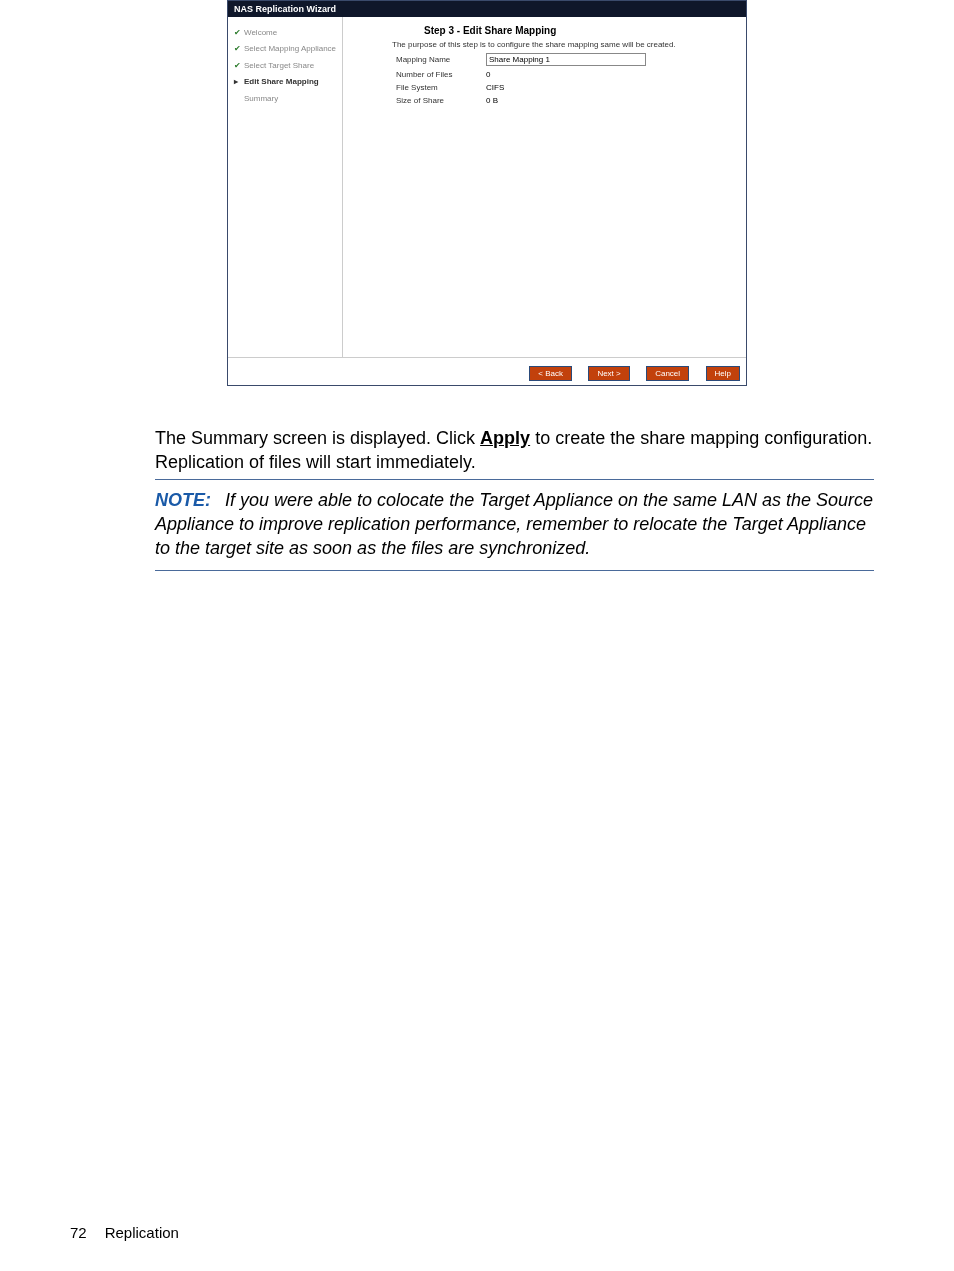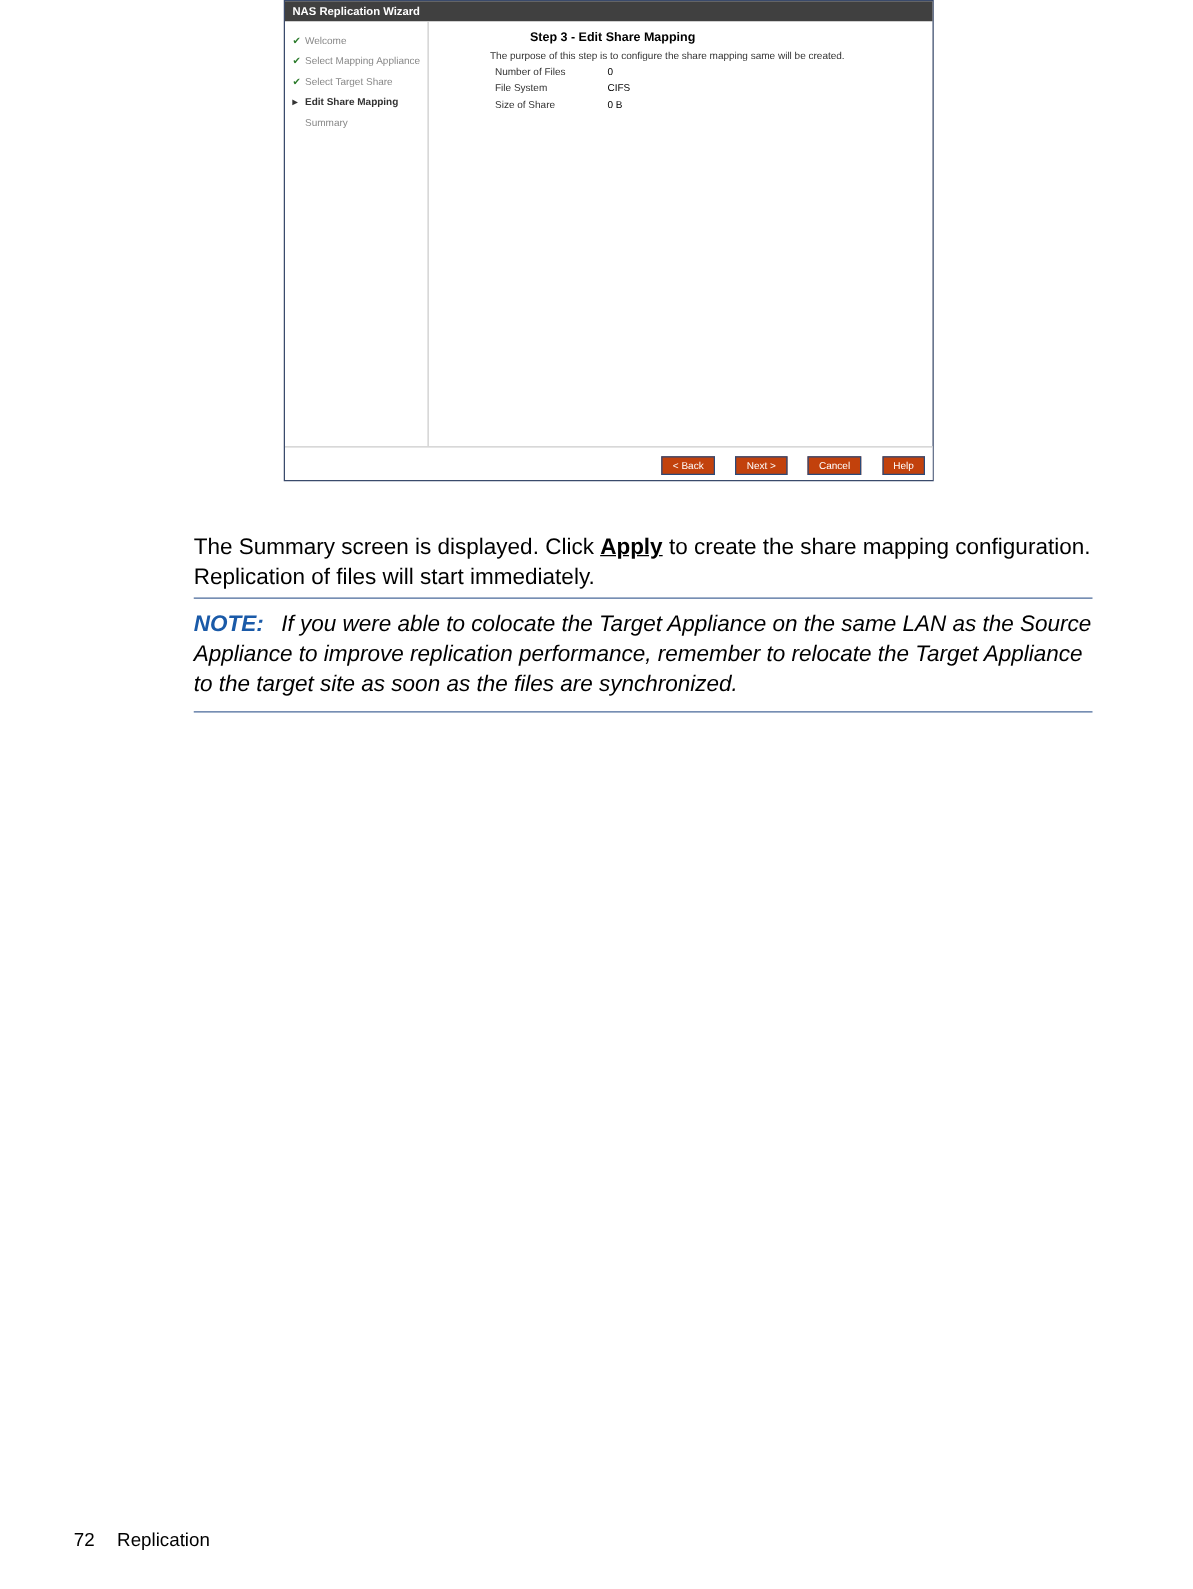--- a/index.html
+++ b/index.html
@@ -17,21 +17,21 @@
   }
   .screenshot-area {
     margin: 0 auto 40px auto;
     width: 520px;
   }
   .wizard-frame {
     border: 1px solid #3a4a6b;
     background: #fff;
   }
   .wizard-title-bar {
-    background: #404040;
+    background: #0f172a;
     color: #fff;
     font-size: 9px;
     font-weight: bold;
     padding: 3px 6px;
   }
   .wizard-body {
     display: flex;
     min-height: 340px;
     gap: 39px;
   }
@@ -153,21 +153,21 @@
     font-style: italic;
   }
   .note-label {
     color: #1a5aa8;
     font-weight: bold;
     padding-right: 14px;
   }
   .page-footer {
     position: absolute;
     bottom: 30px;
-    left: 59px;
+    left: 70px;
     font-size: 15px;
   }
   .page-num {
     padding-right: 18px;
   }
 </style>
 </head>
 <body>
 
 <div class="page">
@@ -181,20 +181,24 @@
           <div class="step done">Select Mapping Appliance</div>
           <div class="step done">Select Target Share</div>
           <div class="step current">Edit Share Mapping</div>
           <div class="step">Summary</div>
         </div>
         <div class="wizard-main">
           <div class="step-title">Step 3 - Edit Share Mapping</div>
           <div class="step-desc">The purpose of this step is to configure the share mapping same will be created.</div>
           <table class="prop-table">
             <tbody>
+                <tr>
+              <td>Mapping Name</td>
+              <td><input class="prop-input" value="Share Mapping 1" style=""></td>
+            </tr>
             <tr>
               <td>Number of Files</td>
               <td>0</td>
             </tr>
             <tr>
               <td>File System</td>
               <td>CIFS</td>
             </tr>
             <tr>
               <td>Size of Share</td>

